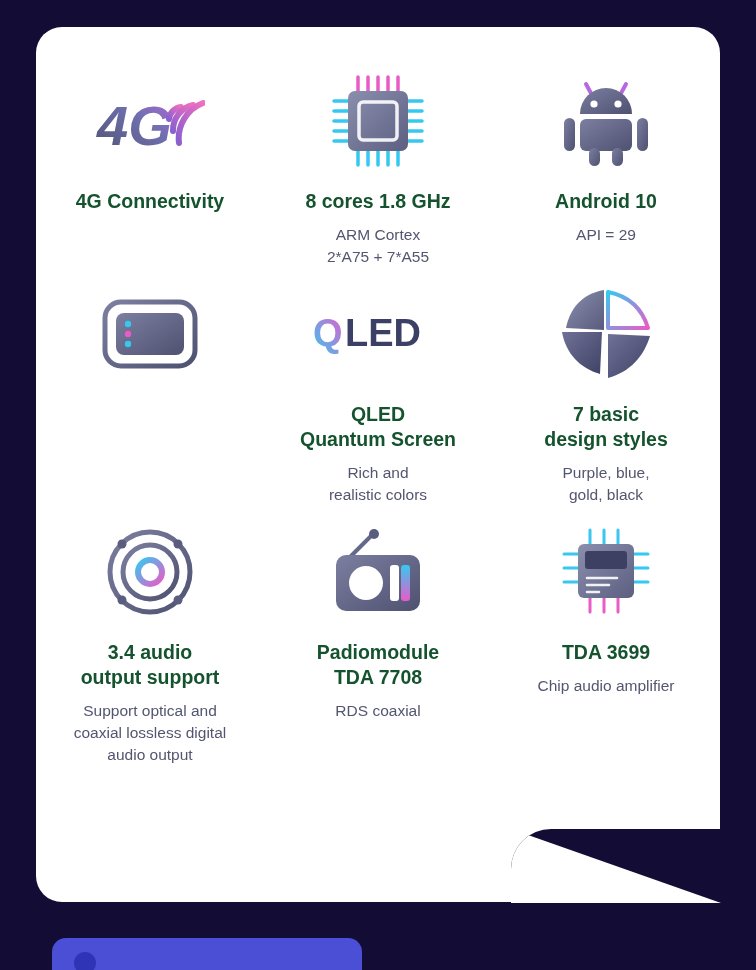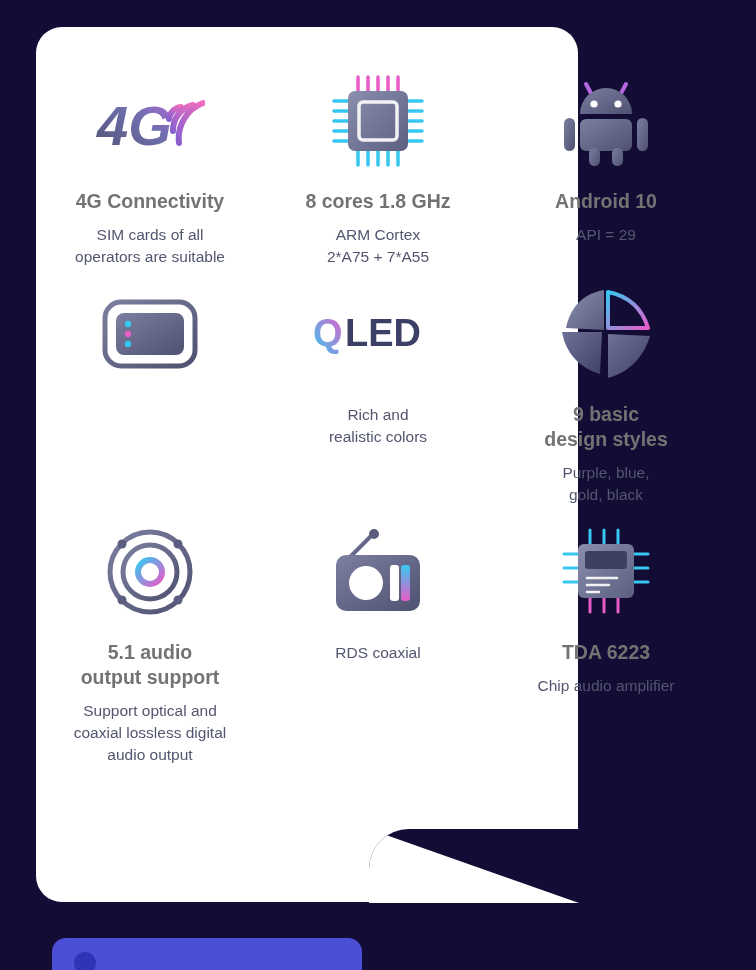--- a/index.html
+++ b/index.html
@@ -16,21 +16,21 @@
   }
   .page {
     position: absolute;
     inset: 0;
     background: #130d36;
   }
   .card {
     position: absolute;
     left: 36px;
     top: 27px;
-    width: 542px;
+    width: 684px;
     height: 875px;
     background: #ffffff;
     border-radius: 26px;
   }
   
   .card-notch {
     position: absolute;
     right: -1px;
     bottom: -1px;
     width: 210px;
@@ -68,21 +68,21 @@
   }
   .icon-wrap {
     height: 120px;
     display: flex;
     align-items: center;
     justify-content: center;
   }
   .title {
     font-size: 19.5px;
     font-weight: bold;
-    color: #737373;
+    color: #14532d;
     text-align: center;
     line-height: 1.28;
     margin-top: 8px;
     white-space: pre-line;
   }
   .desc {
     font-size: 15.5px;
     color: #53566f;
     text-align: center;
     line-height: 1.42;
@@ -145,22 +145,20 @@
             </defs>
             <text x="2" y="66" font-family="Liberation Sans, sans-serif" font-size="56" font-weight="bold" font-style="italic" fill="url(#g4g)">4G</text>
             <g fill="none" stroke="url(#gwave)" stroke-linecap="round">
               <path d="M74 40 A14 14 0 0 1 86 28" stroke-width="6"></path>
               <path d="M78 52 A26 26 0 0 1 98 26" stroke-width="6"></path>
               <path d="M84 64 A38 38 0 0 1 108 24" stroke-width="6"></path>
             </g>
           </svg>
         </div>
         <div class="title">4G Connectivity</div>
-        <div class="desc">SIM cards of all
-operators are suitable</div>
       </div>
 
       <div class="cell">
         <div class="icon-wrap">
           <svg width="100" height="100" viewBox="0 0 100 100">
             <defs>
               <linearGradient id="gchip" x1="0" y1="0" x2="1" y2="1">
                 <stop offset="0%" stop-color="#8b8fae"></stop>
                 <stop offset="100%" stop-color="#5c5f80"></stop>
               </linearGradient>
@@ -233,20 +231,22 @@
             <defs>
               <linearGradient id="gq" x1="0" y1="1" x2="1" y2="0">
                 <stop offset="0%" stop-color="#36c8f0"></stop>
                 <stop offset="100%" stop-color="#e85cc8"></stop>
               </linearGradient>
             </defs>
             <text x="0" y="35" font-family="Liberation Sans, sans-serif" font-size="38" font-weight="bold" fill="url(#gq)">Q</text>
             <text x="32" y="35" font-family="Liberation Sans, sans-serif" font-size="38" font-weight="bold" fill="#3c3f66">LED</text>
           </svg>
         </div>
+        <div class="title">QLED
+Quantum Screen</div>
         <div class="desc">Rich and
 realistic colors</div>
       </div>
 
       <div class="cell">
         <div class="icon-wrap">
           <svg width="96" height="96" viewBox="0 0 96 96">
             <defs>
               <linearGradient id="gd1" x1="0" y1="0" x2="1" y2="1">
                 <stop offset="0%" stop-color="#8b8fae"></stop>
@@ -260,21 +260,21 @@
                 <stop offset="0%" stop-color="#36c8f0"></stop>
                 <stop offset="100%" stop-color="#e85cc8"></stop>
               </linearGradient>
             </defs>
             <path d="M46 44 L46 4 C24 8 12 22 8 42 Z" fill="url(#gd1)"></path>
             <path d="M44 46 L4 46 C8 68 22 82 42 88 Z" fill="url(#gd2)"></path>
             <path d="M50 48 L50 92 C72 86 86 70 92 50 Z" fill="url(#gd2)"></path>
             <path d="M50 42 L90 42 C84 22 70 10 50 6 Z" fill="none" stroke="url(#gd3)" stroke-width="4" stroke-linejoin="round"></path>
           </svg>
         </div>
-        <div class="title">9 basic
+        <div class="title">7 basic
 design styles</div>
         <div class="desc">Purple, blue,
 gold, black</div>
       </div>
 
       <div class="cell">
         <div class="icon-wrap">
           <svg width="96" height="96" viewBox="0 0 96 96">
             <defs>
               <linearGradient id="gsp" x1="0" y1="0" x2="1" y2="1">
@@ -290,21 +290,21 @@
             <circle cx="48" cy="48" r="27" fill="none" stroke="url(#gsp)" stroke-width="5"></circle>
             <circle cx="48" cy="48" r="12" fill="none" stroke="url(#gsp2)" stroke-width="6"></circle>
             <g fill="#5a5d7e">
               <circle cx="20" cy="20" r="4.5"></circle>
               <circle cx="76" cy="20" r="4.5"></circle>
               <circle cx="20" cy="76" r="4.5"></circle>
               <circle cx="76" cy="76" r="4.5"></circle>
             </g>
           </svg>
         </div>
-        <div class="title">5.1 audio
+        <div class="title">3.4 audio
 output support</div>
         <div class="desc">Support optical and
 coaxial lossless digital
 audio output</div>
       </div>
 
       <div class="cell">
         <div class="icon-wrap">
           <svg width="100" height="90" viewBox="0 0 100 90">
             <defs>
@@ -318,20 +318,22 @@
               </linearGradient>
             </defs>
             <line x1="22" y1="30" x2="44" y2="8" stroke="url(#grad1)" stroke-width="4" stroke-linecap="round"></line>
             <circle cx="46" cy="7" r="5" fill="#5a5d7e"></circle>
             <rect x="8" y="28" width="84" height="56" rx="10" fill="url(#grad1)"></rect>
             <circle cx="38" cy="56" r="17" fill="#ffffff"></circle>
             <rect x="62" y="38" width="9" height="36" rx="3" fill="#ffffff"></rect>
             <rect x="73" y="38" width="9" height="36" rx="3" fill="url(#grad2)"></rect>
           </svg>
         </div>
+        <div class="title">Padiomodule
+TDA 7708</div>
         <div class="desc">RDS coaxial</div>
       </div>
 
       <div class="cell">
         <div class="icon-wrap">
           <svg width="92" height="92" viewBox="0 0 92 92">
             <defs>
               <linearGradient id="gamp" x1="0" y1="0" x2="1" y2="1">
                 <stop offset="0%" stop-color="#8b8fae"></stop>
                 <stop offset="100%" stop-color="#5c5f80"></stop>
@@ -345,21 +347,21 @@
             <g stroke="#e85cc8" stroke-width="3" stroke-linecap="round">
               <path d="M30 72 v14 M44 72 v14 M58 72 v14"></path>
             </g>
             <rect x="18" y="18" width="56" height="54" rx="6" fill="url(#gamp)"></rect>
             <rect x="25" y="25" width="42" height="18" rx="3" fill="#3d4062"></rect>
             <g stroke="#ffffff" stroke-width="2.6" stroke-linecap="round" opacity="0.9">
               <path d="M27 52 h30 M27 59 h22 M27 66 h12"></path>
             </g>
           </svg>
         </div>
-        <div class="title">TDA 6223</div>
+        <div class="title">TDA 3699</div>
         <div class="desc">Chip audio amplifier</div>
       </div>
 
     </div>
 
     <div class="brand"><span>CC</span><span class="accent">3</span></div>
 
     <div class="card-notch"></div>
   </div>
 

